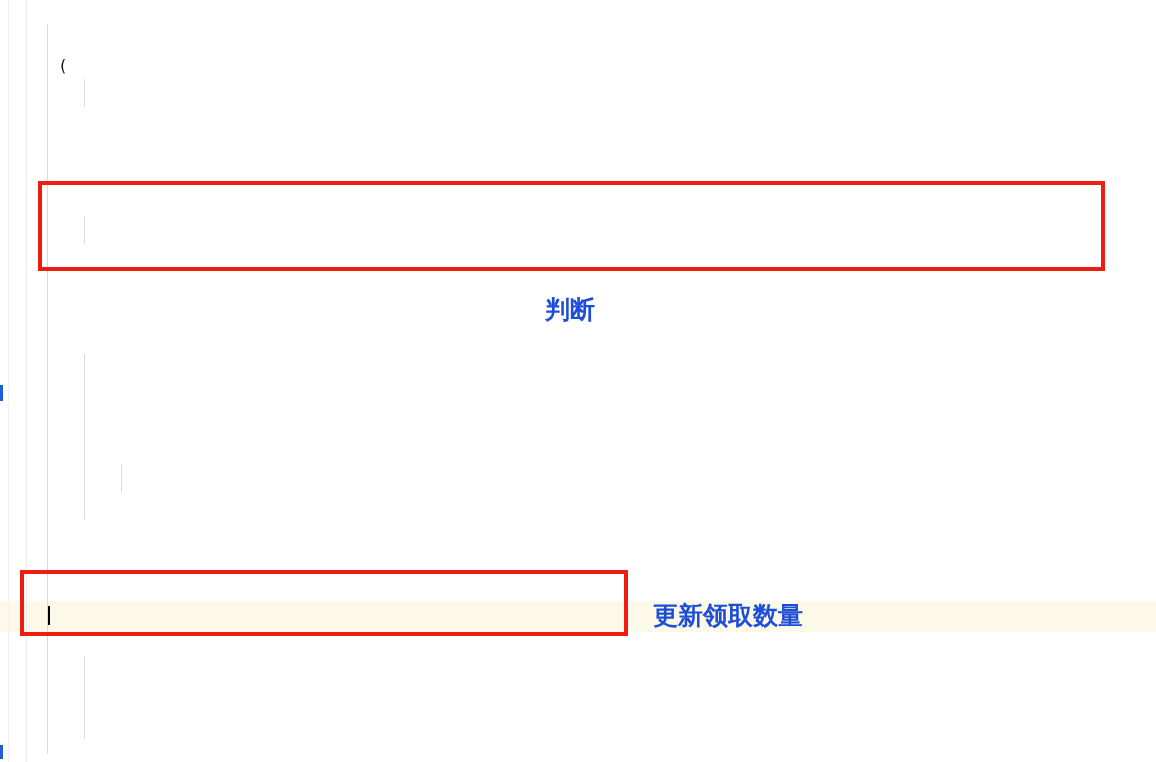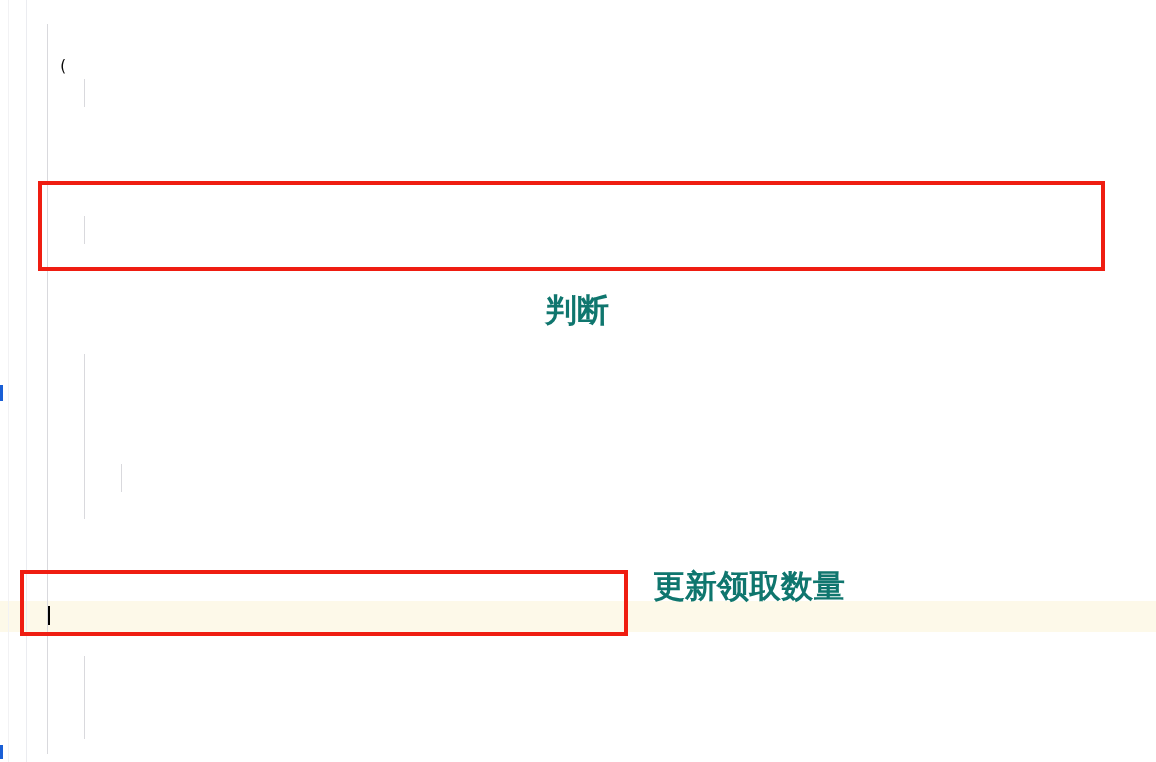--- a/index.html
+++ b/index.html
@@ -106,24 +106,24 @@
     position: absolute;
     border: 4px solid #ef1d11;
     box-sizing: border-box;
     z-index: 5;
     pointer-events: none;
   }
 
   
   .annot {
     position: absolute;
-    color: #0f766e;
+    color: #1d4ed8;
     font-family: "DejaVu Sans", "Liberation Sans", sans-serif;
     font-weight: 700;
-    font-size: 32px;
+    font-size: 25px;
     line-height: 28px;
     white-space: pre;
     z-index: 7;
   }
 </style>
 </head>
 <body>
 
 <div id="editor">
 
@@ -187,15 +187,15 @@
   <div class="line" style="top:684px; left:86px;"><span class="kw"></span><span class="ident"></span></div>
 
   <div class="line" style="top:711px; left:86px;"><span class="kw"></span><span class="ident"> </span><span class="kw"></span><span class="ident"></span></div>
 
   <div class="line" style="top:739px; left:49px;"><span class="ident"></span></div>
 
   <div class="redbox" style="left:38px; top:181px; width:1067px; height:90px;"></div>
   <div class="redbox" style="left:20px; top:570px; width:608px; height:66px;"></div>
 
   <div class="annot" style="left:545px; top:296px;">判断</div>
-  <div class="annot" style="left:653px; top:572px;">更新领取数量</div>
+  <div class="annot" style="left:653px; top:602px;">更新领取数量</div>
 
 </div>
 
 </body></html>

